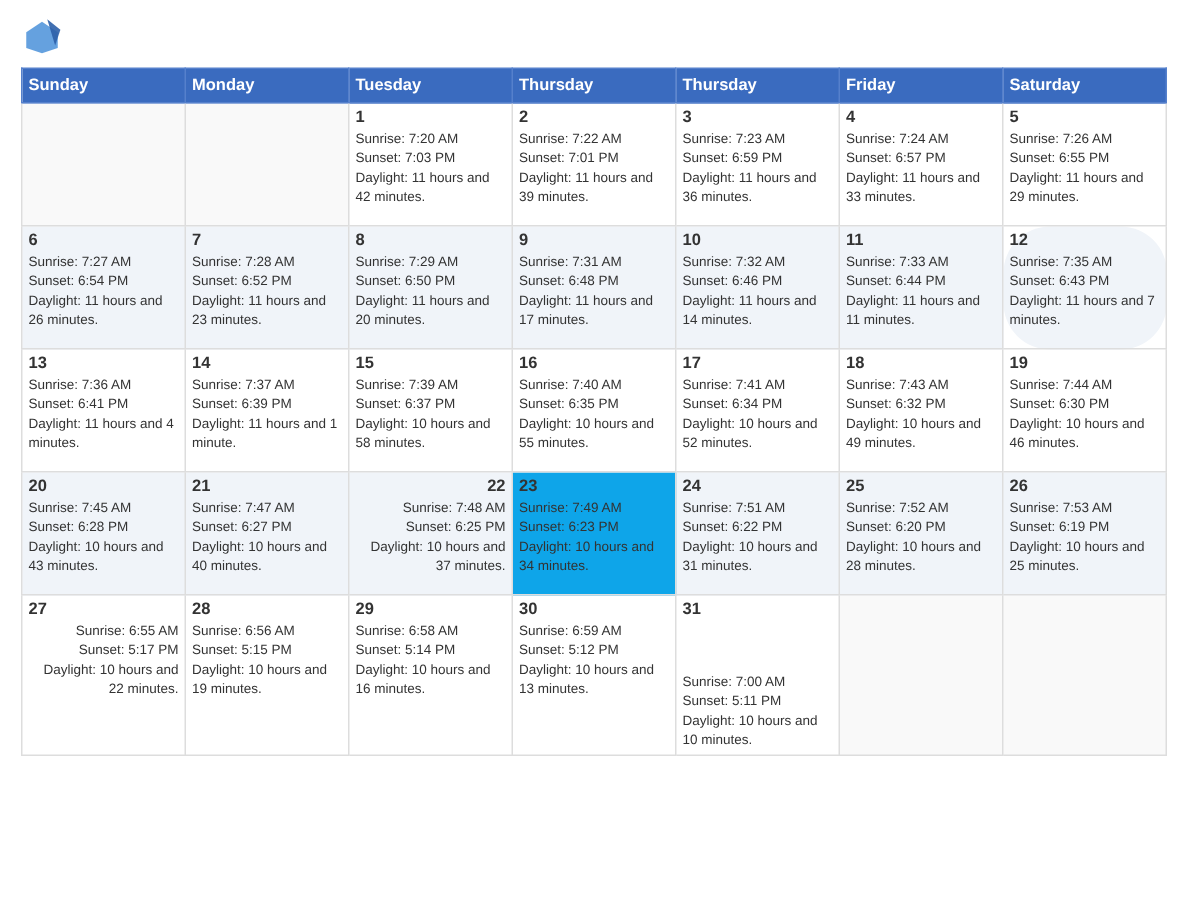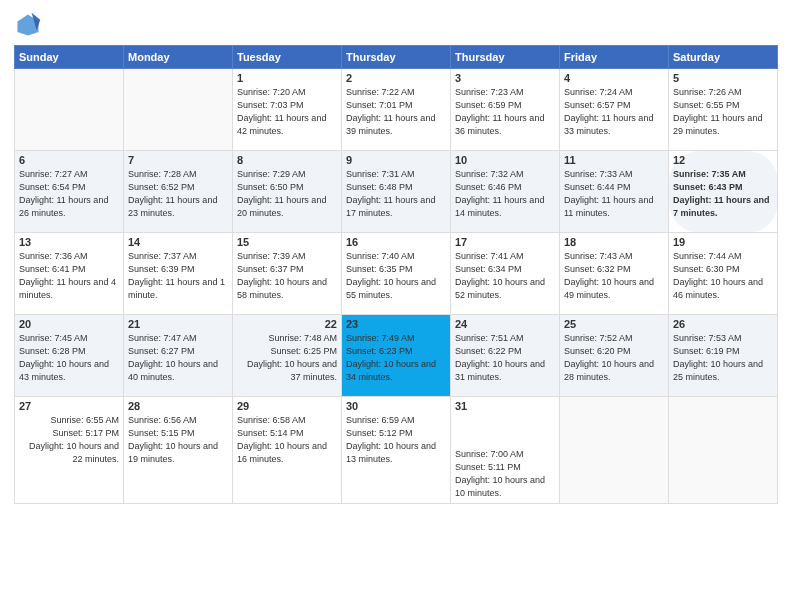--- a/index.html
+++ b/index.html
@@ -196,21 +196,21 @@
 Daylight: 11 hours and 14 minutes.</div>
           </td>
           <td style="background: rgb(240, 244, 249);">
             <span class="day-number">11</span>
             <div class="day-info" style="white-space: pre-line;">Sunrise: 7:33 AM
 Sunset: 6:44 PM
 Daylight: 11 hours and 11 minutes.</div>
           </td>
           <td style="background: rgb(240, 244, 249); border-radius: 31px;">
             <span class="day-number">12</span>
-            <div class="day-info" style="white-space: pre-line; font-weight: bold;">Sunrise: 7:35 AM
+            <div class="day-info" style="white-space: pre-line;">Sunrise: 7:35 AM
 Sunset: 6:43 PM
 Daylight: 11 hours and 7 minutes.</div>
           </td>
         </tr>
         <tr>
           <td>
             <span class="day-number">13</span>
             <div class="day-info" style="white-space: pre-line;">Sunrise: 7:36 AM
 Sunset: 6:41 PM
 Daylight: 11 hours and 4 minutes.</div>

